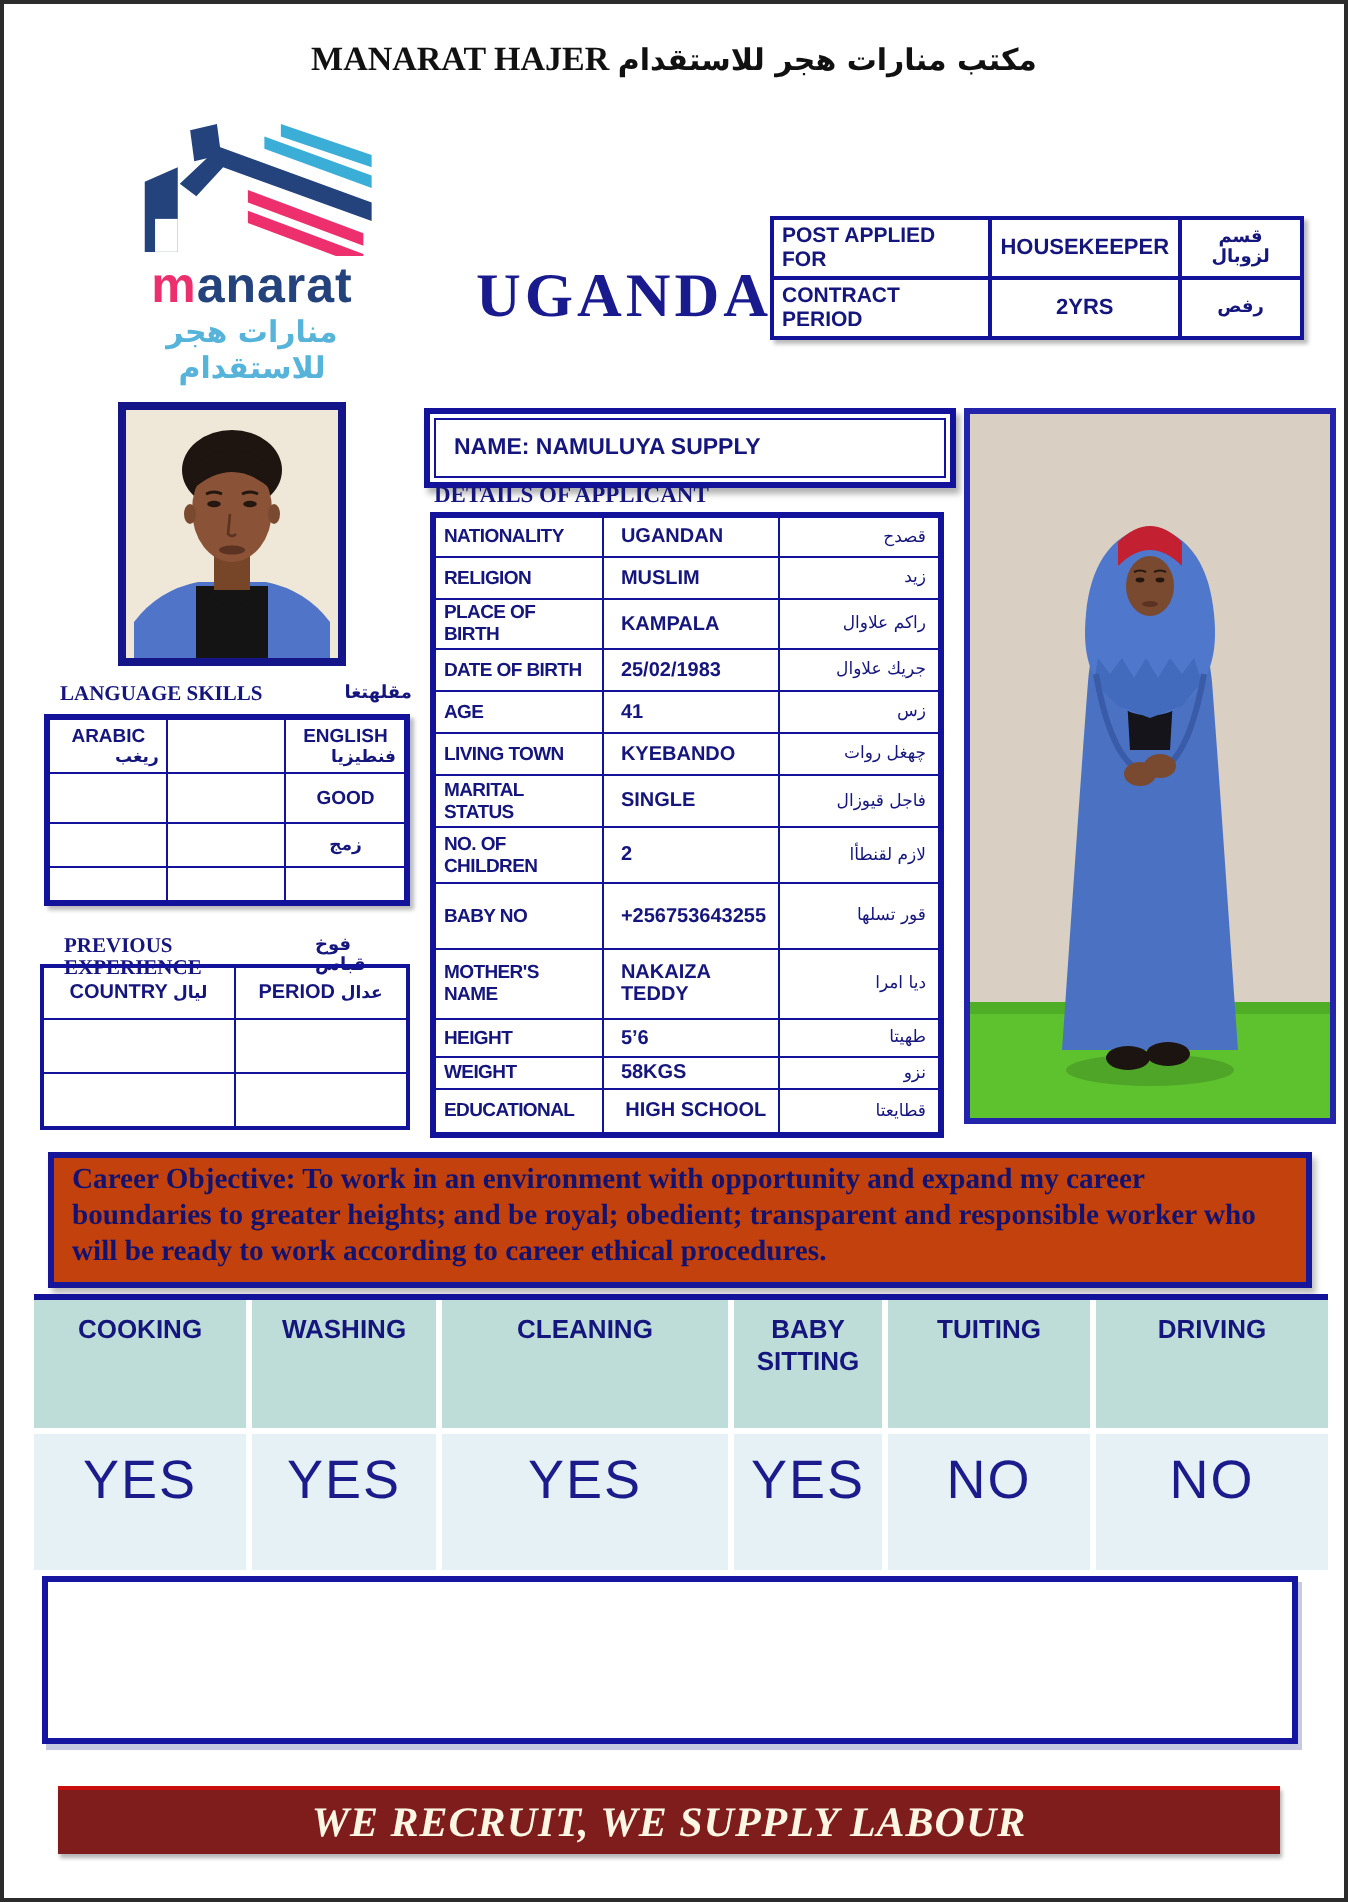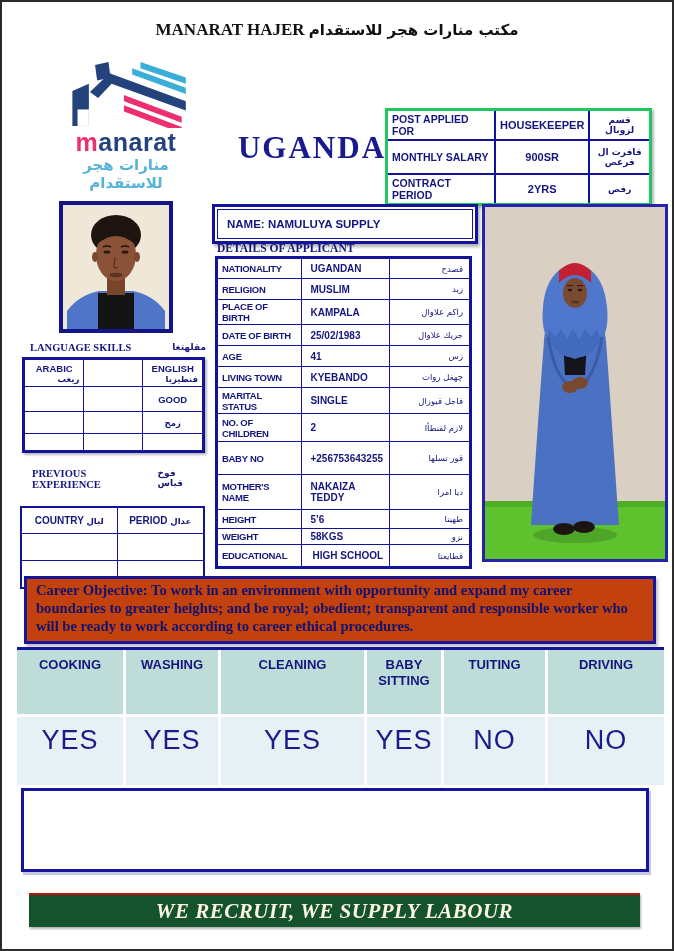--- a/index.html
+++ b/index.html
@@ -22,21 +22,21 @@
 
   .country-title { position:absolute; left:230px; top:128px; width:160px; text-align:center;
      font-family:"Liberation Serif", serif; font-weight:bold; font-size:31px;
      letter-spacing:2px; color:#1a1a8f; }
 
   
   .post-table { position:absolute; left:383px; top:106px; width:267px;
      border-collapse:collapse; background:#fff; box-shadow:2px 2px 2px #bbb; }
   .post-table td { border:2px solid #12129a; font-size:10.5px; font-weight:bold;
      padding:2px 4px; color:#15157e; }
-  .post-table { border:3px solid #22c55e; }
+  .post-table { border:1px solid #22c55e; }
   .post-table td.lbl { width:112px; }
   .post-table td.val { width:92px; text-align:center; font-size:11px; }
   .post-table td.arl { width:63px; text-align:center; font-size:9px; }
 
   
   .name-bar { position:absolute; left:210px; top:202px; width:266px; height:40px;
      border:3px solid #12129a; box-shadow:inset 0 0 0 2px #fff, inset 0 0 0 3px #12129a,
      2px 3px 3px rgba(0,0,0,.3); display:flex; align-items:center; padding-left:12px;
      font-size:11.5px; font-weight:bold; }
 
@@ -62,21 +62,21 @@
   .lang-table { position:absolute; left:20px; top:355px; width:183px;
      border-collapse:collapse; border:3px solid #12129a; box-shadow:2px 2px 2px #bbb; }
   .lang-table td { border:1.5px solid #12129a; width:61px; text-align:center;
      font-size:9.5px; font-weight:bold; padding:1px 2px; }
   .lang-table .sub { display:block; font-size:8.5px; text-align:right; padding-right:2px; }
 
   
   .prev-heading { position:absolute; left:30px; top:466px; width:172px; display:flex;
      justify-content:space-between; font-family:"Liberation Serif", serif;
      font-weight:bold; font-size:10.5px; }
-  .prev-table { position:absolute; left:18px; top:504px; width:185px;
+  .prev-table { position:absolute; left:18px; top:480px; width:185px;
      border-collapse:collapse; border:2px solid #12129a; }
   .prev-table td { border:1.5px solid #12129a; text-align:center; font-size:10px;
      font-weight:bold; padding:2px; }
 
   
   .fullbody { position:absolute; left:480px; top:202px; width:186px; height:358px;
      border:3px solid #2323ab; background:#d9cfc2; }
 
   
   .career-box { position:absolute; left:22px; top:574px; width:632px; height:68px;
@@ -94,21 +94,21 @@
      grid-template-columns:106px 92px 143px 74px 101px 116px; gap:3px; background:#fff; }
   .skills-values .cell { background:#e5f1f4; height:68px; text-align:center;
      padding-top:8px; font-size:27px; color:#1b1b8c; letter-spacing:1px; }
 
   
   .notes-box { position:absolute; left:19px; top:786px; width:628px; height:84px;
      background:#fff; border:3px solid #1515a0; box-shadow:2px 3px 0 #c6c9e0; }
 
   
   .footer-banner { position:absolute; left:27px; top:891px; width:611px; height:34px;
-     background:#14532d; border-top:2px solid #c90e0e; display:flex; align-items:center;
+     background:#7f1d1d; border-top:2px solid #c90e0e; display:flex; align-items:center;
      justify-content:center; font-family:"Liberation Serif", serif; font-style:italic;
      font-weight:bold; font-size:21px; letter-spacing:0.5px; color:#fcf6e3;
      box-shadow:1px 2px 2px rgba(0,0,0,.3); }
 </style>
 </head>
 <body>
 
 <div class="page">
 
   <div class="header-title" dir="rtl">
@@ -132,25 +132,20 @@
   </div>
 
   <div class="country-title">UGANDA</div>
 
   <table class="post-table">
     <tbody>
         <tr style="height:28px">
       <td class="lbl">POST APPLIED FOR</td>
       <td class="val">HOUSEKEEPER</td>
       <td class="arl ar">قسم لزوبال</td>
-    </tr>
-    <tr style="height:34px">
-      <td class="lbl">MONTHLY SALARY</td>
-      <td class="val">900SR</td>
-      <td class="arl ar">قافرت ال فرعص</td>
     </tr>
     <tr style="height:26px">
       <td class="lbl">CONTRACT PERIOD</td>
       <td class="val">2YRS</td>
       <td class="arl ar">رفص</td>
     </tr>
   </tbody>
     </table>
 
   <div class="name-bar">NAME: NAMULUYA SUPPLY</div>

